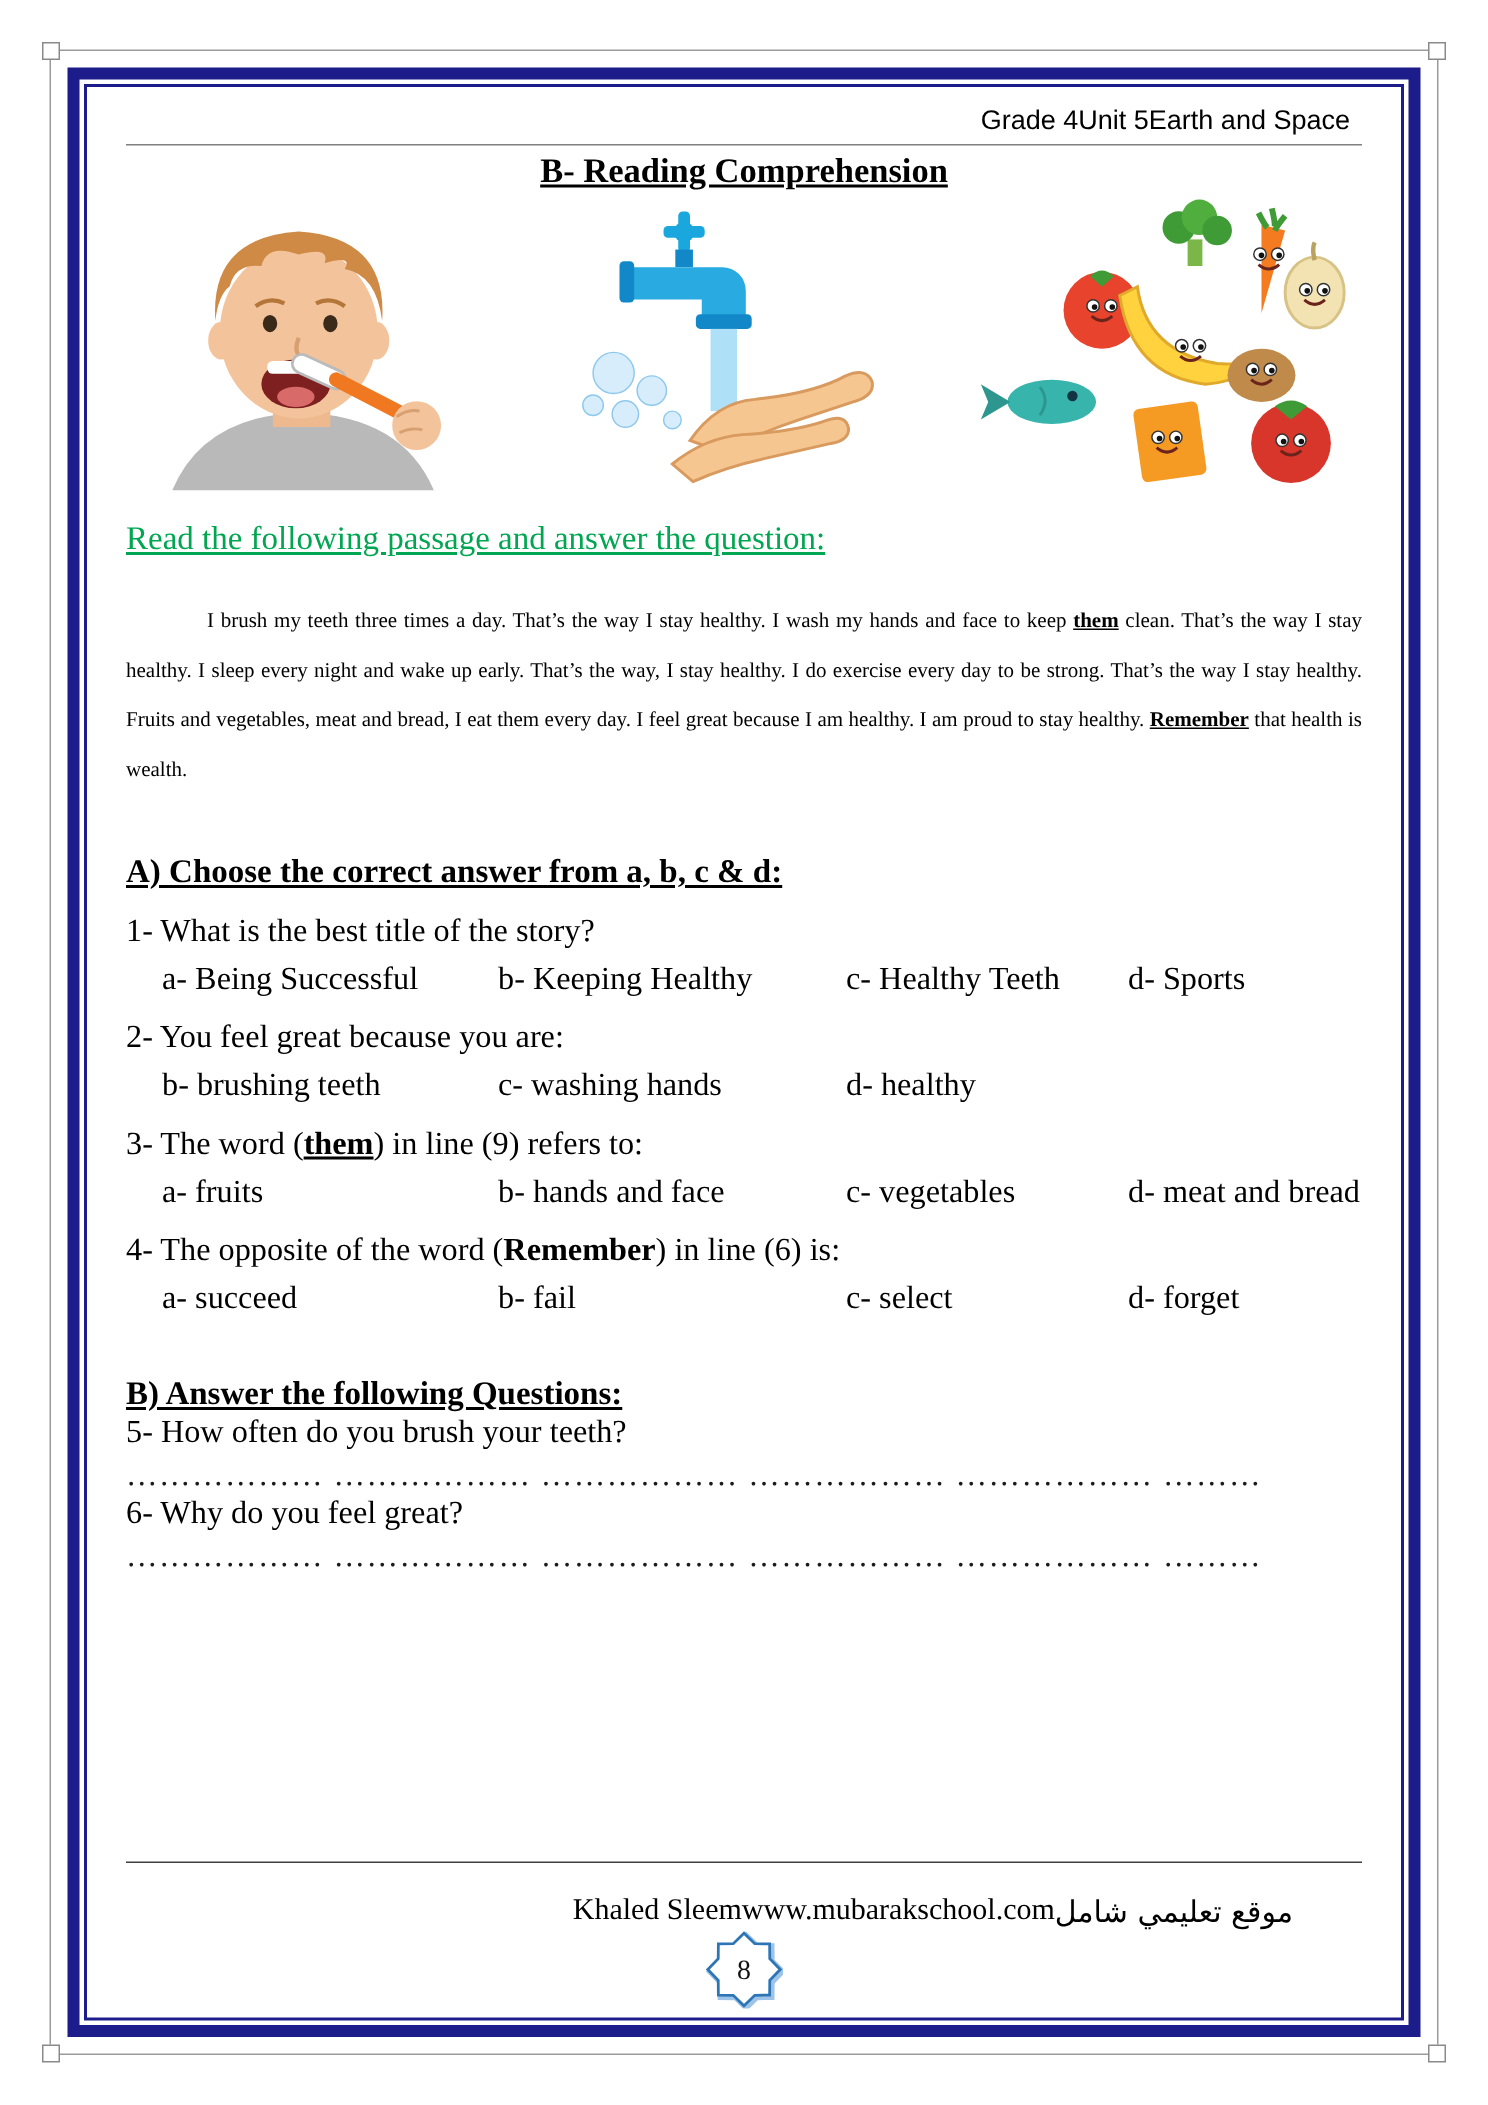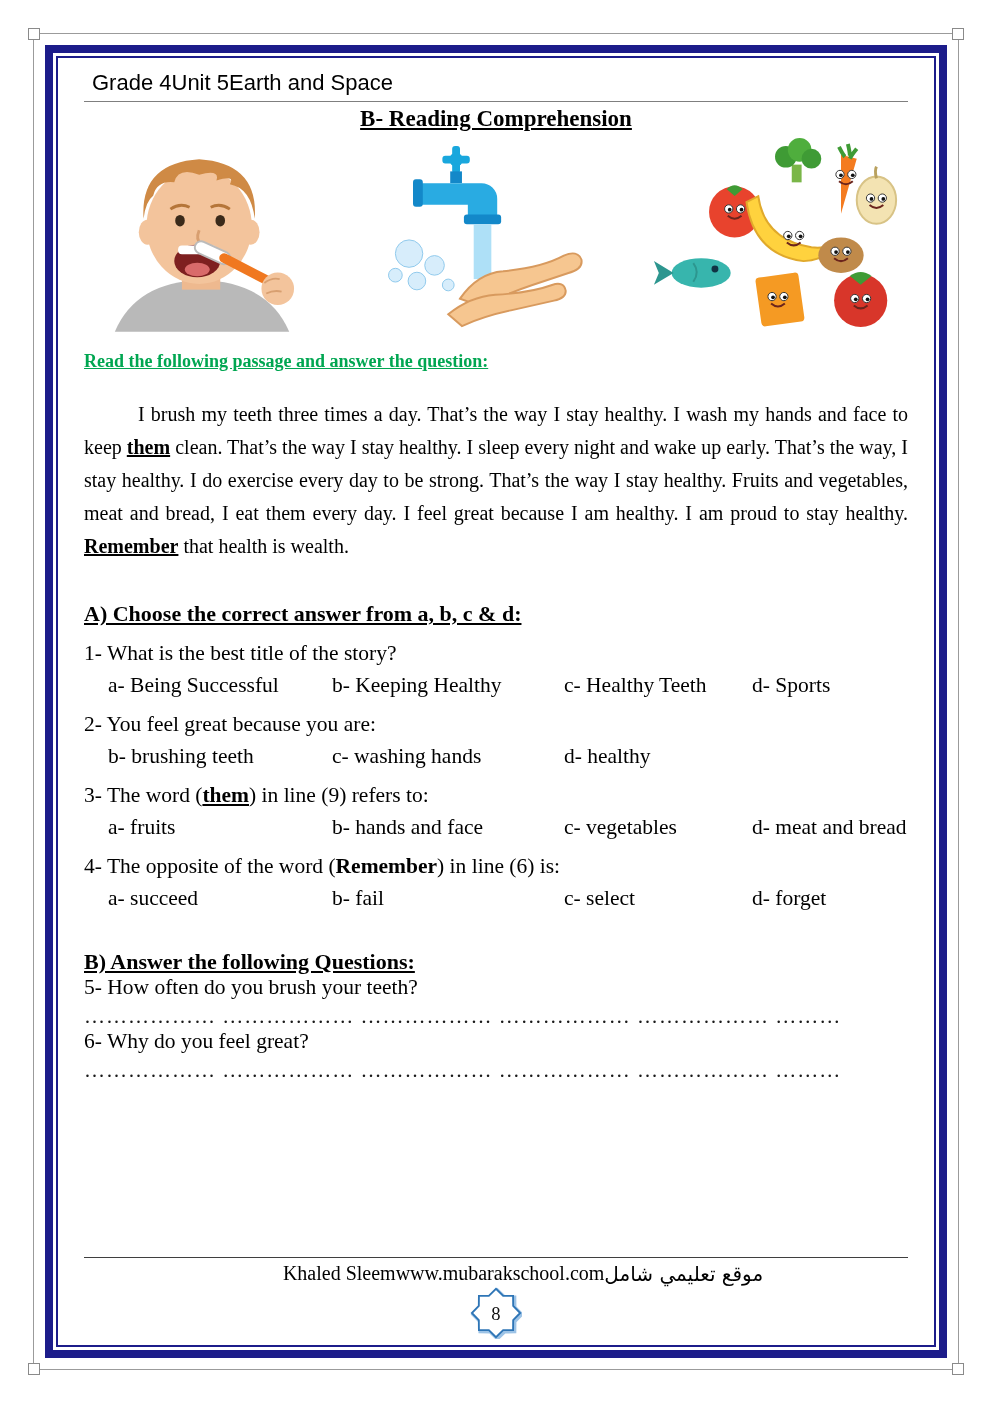--- a/index.html
+++ b/index.html
@@ -6,47 +6,47 @@
   body{width:992px;height:1403px;position:relative;background:#ffffff;
        font-family:"Liberation Serif",serif;color:#000;overflow:hidden;}
 
   
   .gray-frame{position:absolute;inset:33px;border:1px solid #9b9b9b;pointer-events:none;}
   .corner{position:absolute;width:10px;height:10px;background:#fff;border:1px solid #8a8a8a;}
   .tl{top:-6px;left:-6px}.tr{top:-6px;right:-6px}.bl{bottom:-6px;left:-6px}.br{bottom:-6px;right:-6px}
   .navy-frame{position:absolute;inset:45px;border:8px solid #1c1c8a;padding:3px;}
   .navy-inner{height:100%;border:2px solid #1c1c8a;padding:10px 26px 6px;position:relative;overflow:hidden;box-sizing:border-box;}
 
-  .header{display:flex;justify-content:flex-start;align-items:baseline;
-          font-family:"Liberation Sans",sans-serif;font-size:22px;
+  .header{display:flex;justify-content:flex-end;align-items:baseline;
+          font-family:"Liberation Sans",sans-serif;font-size:18px;
           border-bottom:1px solid #7f7f7f;padding:2px 8px 5px;}
   .title{margin:4px 0 0;text-align:center;font-size:23px;font-weight:bold;text-decoration:underline;}
 
   .images-row{margin-top:5px;display:flex;justify-content:space-between;align-items:center;height:202px;padding:0 4px;}
   .images-row figure{margin:0;}
 
-  .instruction{margin-top:12px;font-size:18px;font-weight:bold;text-decoration:underline;color:#00a651;}
-
-  .passage{margin:26px 0 0;font-size:20px;line-height:33px;text-align:justify;text-indent:54px;}
+  .instruction{margin-top:12px;font-size:22px;font-weight:normal;text-decoration:underline;color:#00a651;}
+
+  .passage{margin:26px 0 0;font-size:14px;line-height:33px;text-align:justify;text-indent:54px;}
   .ul{text-decoration:underline;}
 
   .sec-heading{margin-top:38px;font-size:22px;font-weight:bold;text-decoration:underline;}
 
   .question{margin-top:14px;}
   .q-line{font-size:21.5px;}
   .options{display:grid;grid-template-columns:224px 232px 188px auto;
            padding-left:24px;margin-top:7px;font-size:21.5px;}
 
   .open-q{}
   .dots{margin-top:4px;font-size:21px;letter-spacing:1px;white-space:nowrap;
         overflow:hidden;color:#1a1a1a;width:760px;}
 
   .footer{position:absolute;left:26px;right:26px;bottom:6px;}
-  .footer-row{border-top:1px solid #3f3f3f;padding:4px 46px 0 100px;
-              display:flex;justify-content:center;font-size:20px;}
+  .footer-row{border-top:1px solid #3f3f3f;padding:20px 46px 0 100px;
+              display:flex;justify-content:flex-end;font-size:20px;}
   .ar{font-family:"DejaVu Sans",sans-serif;}
   .badge-wrap{display:flex;justify-content:center;margin-top:1px;}
 </style>
 </head>
 <body>
 
 <div class="page">
 
   <div class="gray-frame">
     <div class="corner tl"></div>

